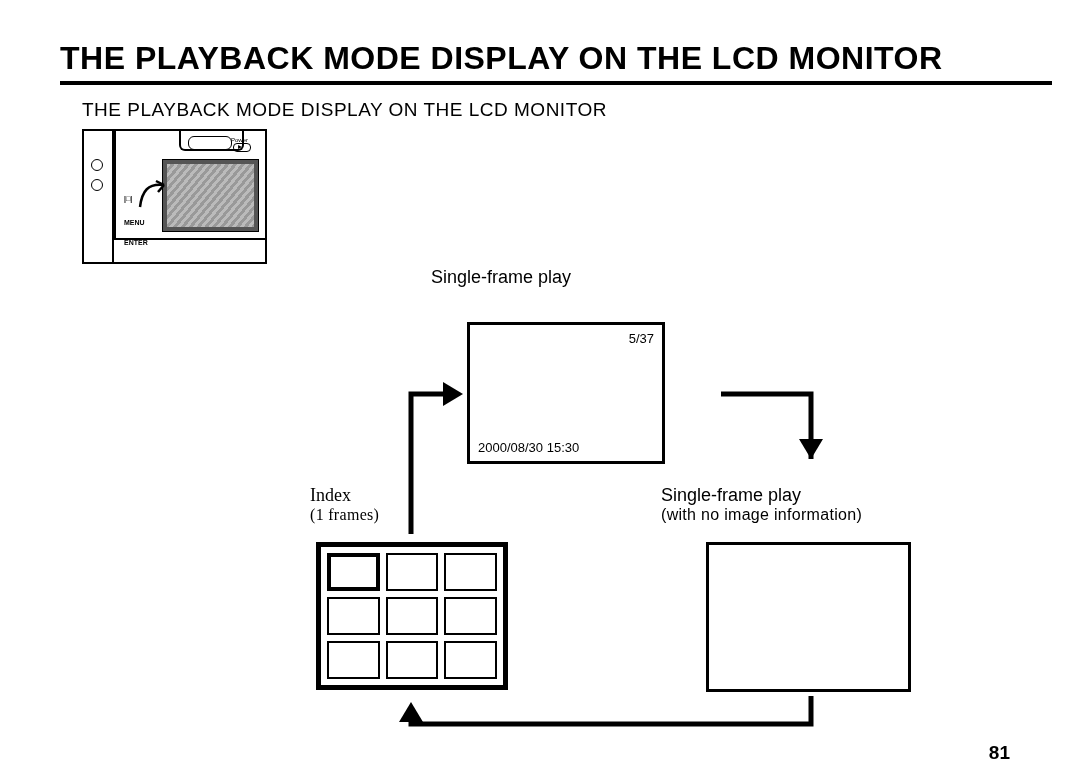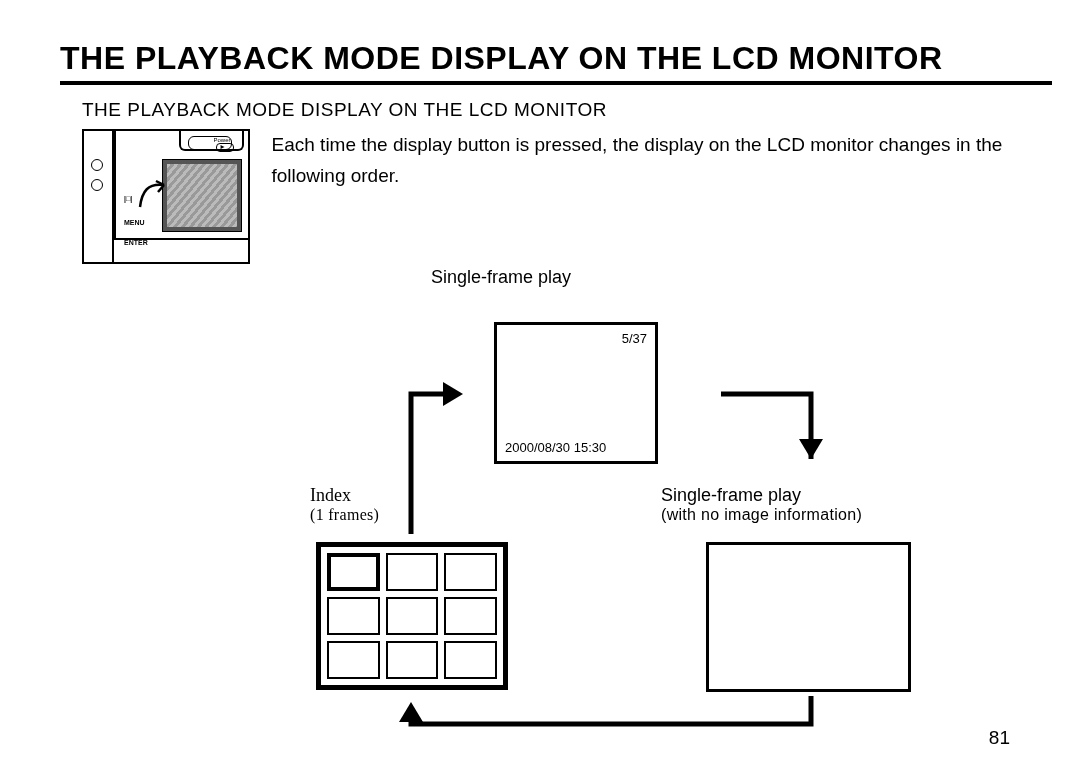--- a/index.html
+++ b/index.html
@@ -31,35 +31,35 @@
   .intro { font-size: 19px; line-height: 1.65; margin-left: 22px; margin-top: 0px; }
 
   .diagram { position: relative; width: 870px; height: 470px; margin: 0 auto; }
   .lbl { position:absolute; text-align:left; font-size:18px; line-height:1.1; }
   .lbl .sub { display:block; font-size:16px; letter-spacing:0.3px; }
 
   .lbl-top { left:310px; top:4px; width:290px; }
   .lbl-right { left:540px; top:222px; width:300px; }
   .lbl-left { left:189px; top:222px; width:200px;font-family:Liberation Serif, serif; }
 
-  .screen-top { position:absolute; left:373px; top:58px; width:164px; height:142px; border:3px solid #000;text-align:right; }
+  .screen-top { position:absolute; left:346px; top:58px; width:198px; height:142px; border:3px solid #000;text-align:right; }
   .screen-top .counter { position:absolute; right:8px; top:6px; font-size:13px; }
   .screen-top .stamp { position:absolute; left:8px; bottom:6px; font-size:13px; }
 
   .screen-right { position:absolute; left:585px; top:278px; width:205px; height:150px; border:3px solid #000; }
 
   .index-box { position:absolute; left:195px; top:278px; width:192px; height:148px; border:5px solid #000; padding:6px; }
   .index-grid { width:100%; height:100%; display:grid; grid-template-columns:repeat(3,1fr); grid-template-rows:repeat(3,1fr); gap:6px; }
   .thumb { border:2px solid #000; }
   .thumb.sel { border:4px solid #000; }
 
   
   .arrows { position:absolute; inset:0; pointer-events:none; }
 
-  .page-num { position:absolute; right:70px; bottom:16px; font-size:19px; }
+  .page-num { position:absolute; right:70px; bottom:1px; font-size:19px;font-weight:bold; }
 </style>
 </head>
 <body>
 
 <div class="page">
   <h1 class="title">THE PLAYBACK MODE DISPLAY ON THE LCD MONITOR</h1>
   <div class="subtitle">THE PLAYBACK MODE DISPLAY ON THE LCD MONITOR</div>
 
   <div class="topflex">
     <div class="camera-box">
@@ -78,21 +78,20 @@
       <div class="cam-screen">
           <div class="cam-screen-inner"></div>
         </div>
       <div class="cam-arrow">
         <svg width="34" height="30">
             <path d="M2 28 C 4 12, 10 4, 26 6" stroke="#000" stroke-width="2.5" fill="none"></path>
             <path d="M26 6 L18 2 M26 6 L20 13" stroke="#000" stroke-width="2.5" fill="none"></path>
           </svg>
       </div>
     </div>
-    <p class="intro">Each time the display button is pressed, the display on the LCD monitor changes in the following order.</p>
   </div>
 
   <div class="diagram">
 
     <div class="lbl lbl-top">
       <span>Single-frame play</span>
     </div>
 
     <div class="screen-top">
       <div class="counter">5/37</div>

